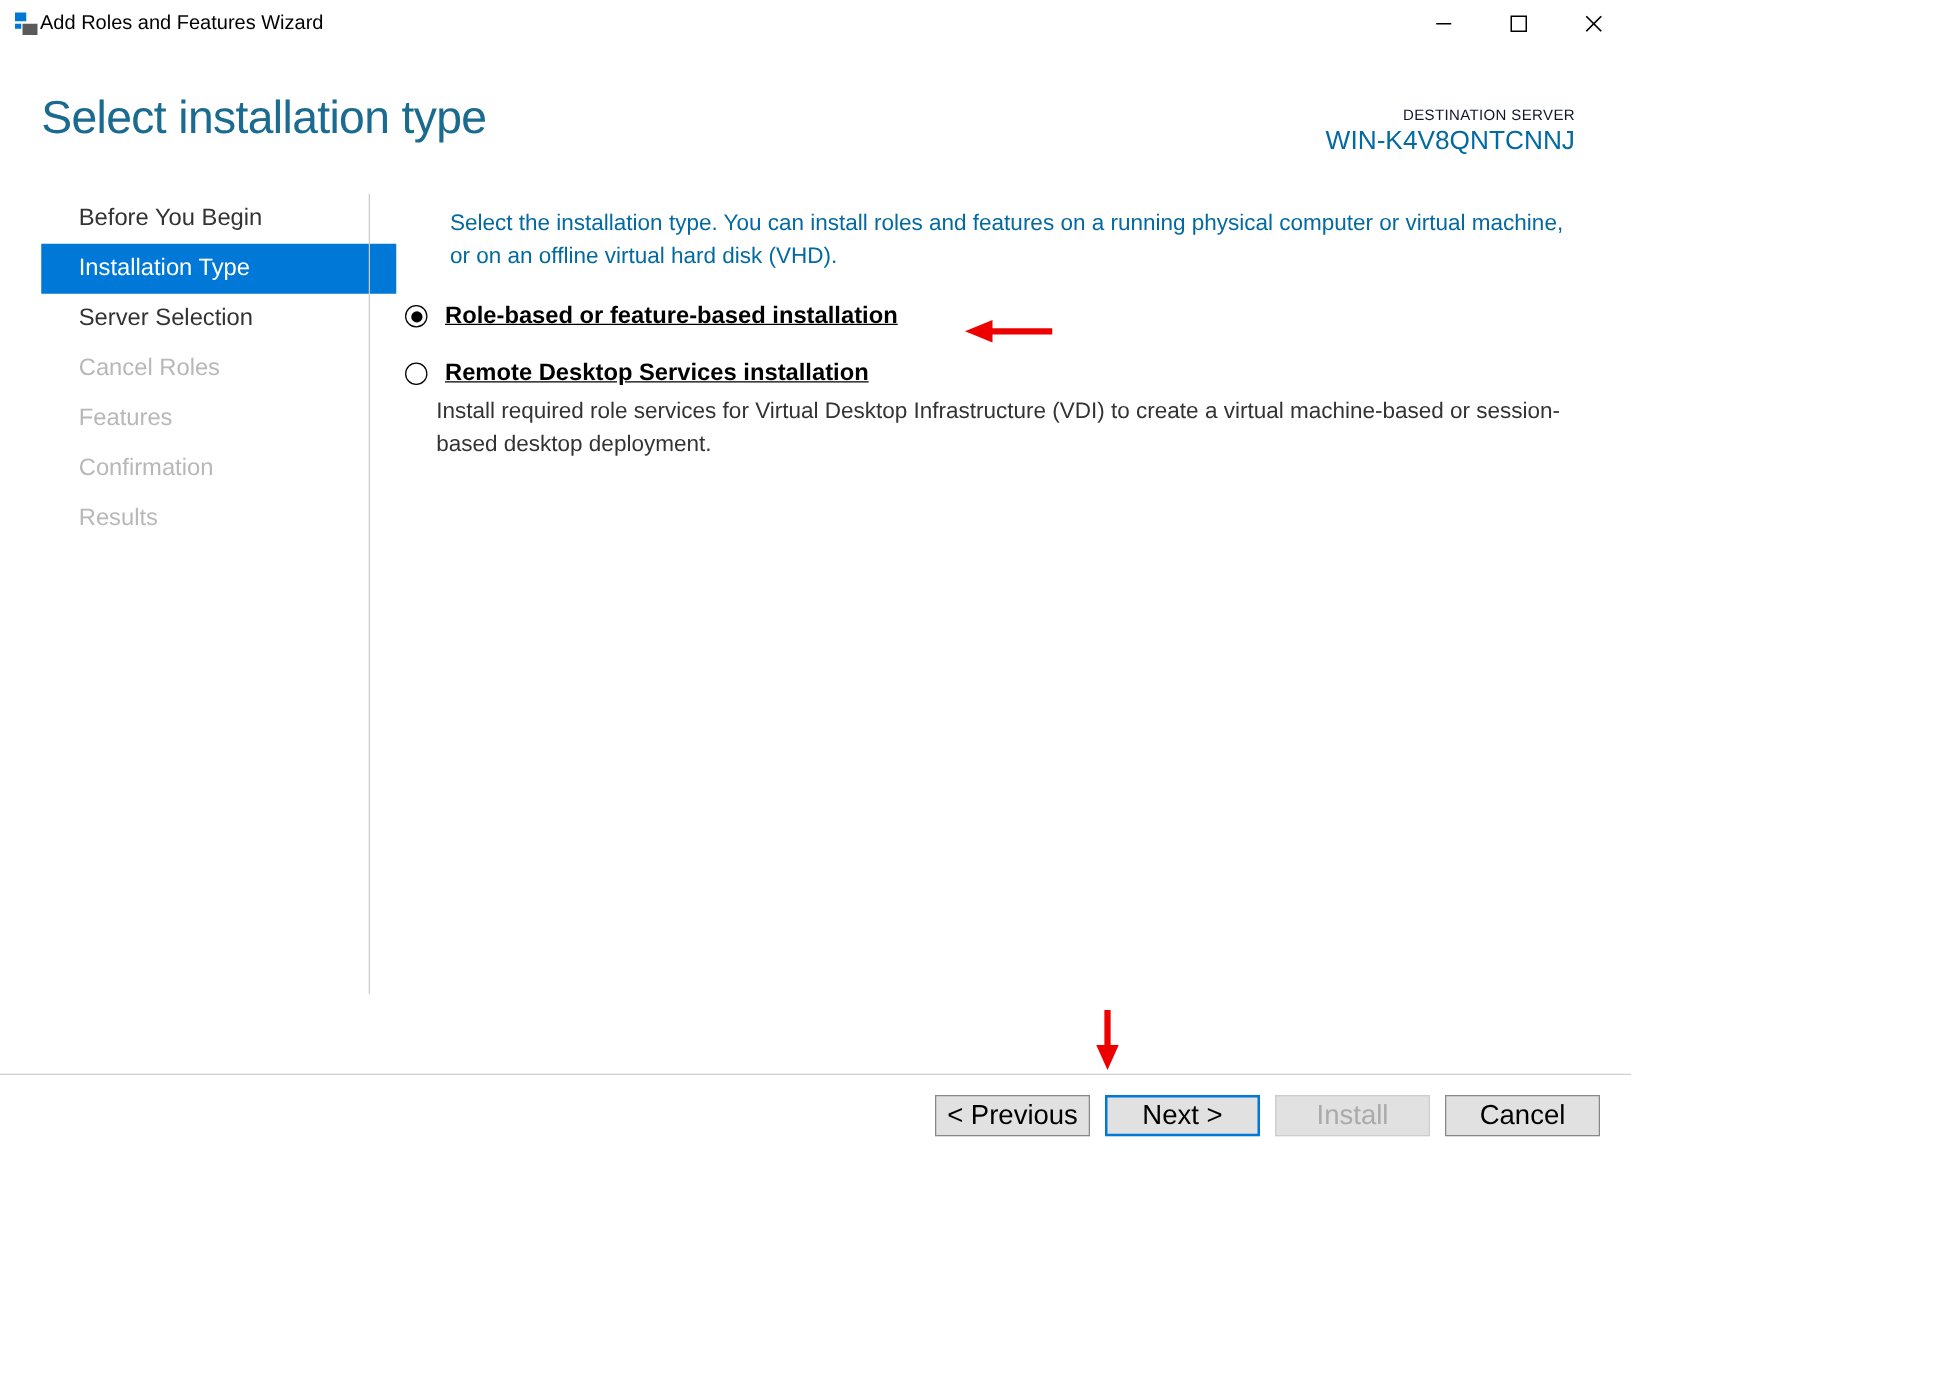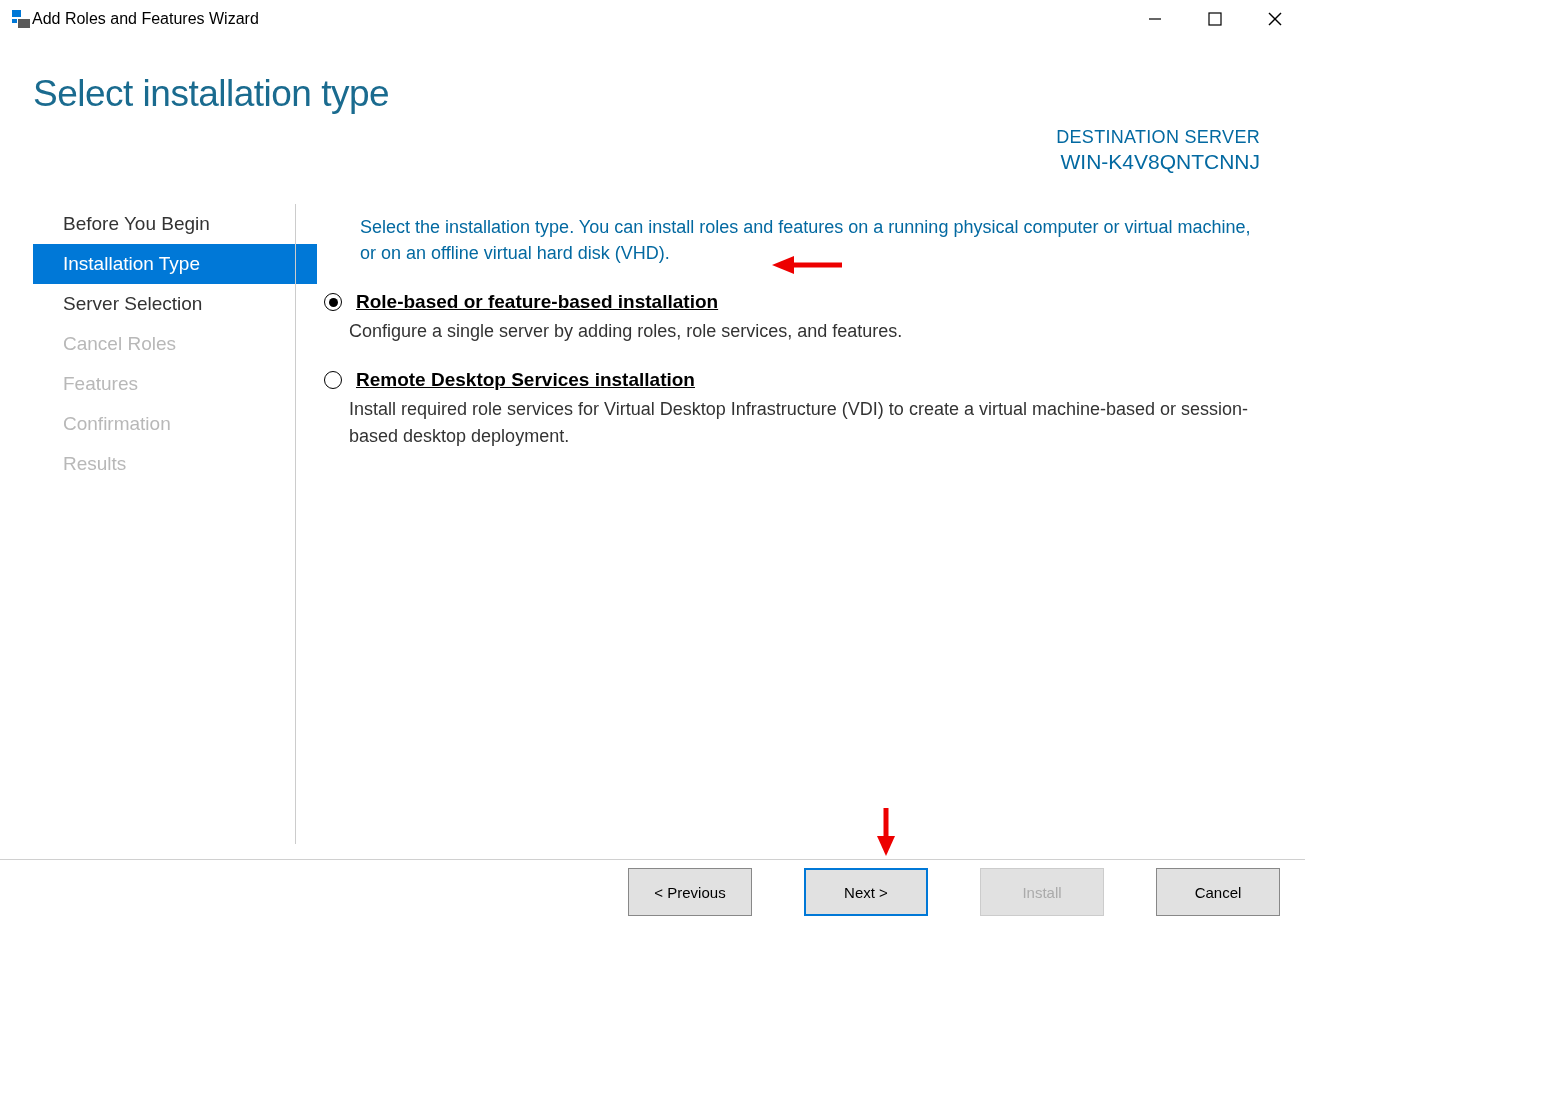--- a/index.html
+++ b/index.html
@@ -70,24 +70,23 @@
       color: #1a6b8f;
       letter-spacing: -0.5px;
     }
     
     .destination-info {
       text-align: right;
       margin-top: 12px;
     }
     
     .destination-label {
-      font-size: 18px;
-      color: #0369a1;
+      font-size: 12px;
+      color: #0f172a;
       letter-spacing: 0.3px;
-      margin-top: 42px;
     }
     
     .destination-server {
       font-size: 21px;
       color: #0369a1;
       margin-top: 2px;
     }
     
     .content-area {
       display: flex;
@@ -215,30 +214,29 @@
       display: flex;
       align-items: center;
       justify-content: flex-end;
       padding-right: 25px;
       gap: 12px;
       background: #fff;
     }
     
     .wizard-button {
       width: 124px;
-      height: 48px;
+      height: 33px;
       border: 1px solid #888;
       background: #e1e1e1;
-      font-size: 15px;
+      font-size: 22px;
       cursor: pointer;
       display: flex;
       align-items: center;
       justify-content: center;
       color: #000;
-      margin-left: 40px;
     }
     
     .wizard-button.default {
       border: 2px solid #0078d7;
     }
     
     .wizard-button.disabled {
       color: #aaa;
       border-color: #ccc;
       cursor: default;
@@ -307,21 +305,20 @@
   </div>
 
   <div class="main-content">
     <p class="description">Select the installation type. You can install roles and features on a running physical computer or virtual machine, or on an offline virtual hard disk (VHD).</p>
 
     <div class="option-group">
       <div class="option-header">
         <div class="radio checked"></div>
         <span class="option-title">Role-based or feature-based installation</span>
       </div>
-      <p class="option-desc">Configure a single server by adding roles, role services, and features.</p>
     </div>
 
     <div class="option-group">
       <div class="option-header">
         <div class="radio"></div>
         <span class="option-title">Remote Desktop Services installation</span>
       </div>
       <p class="option-desc">Install required role services for Virtual Desktop Infrastructure (VDI) to create a virtual machine-based or session-based desktop deployment.</p>
     </div>
   </div>

